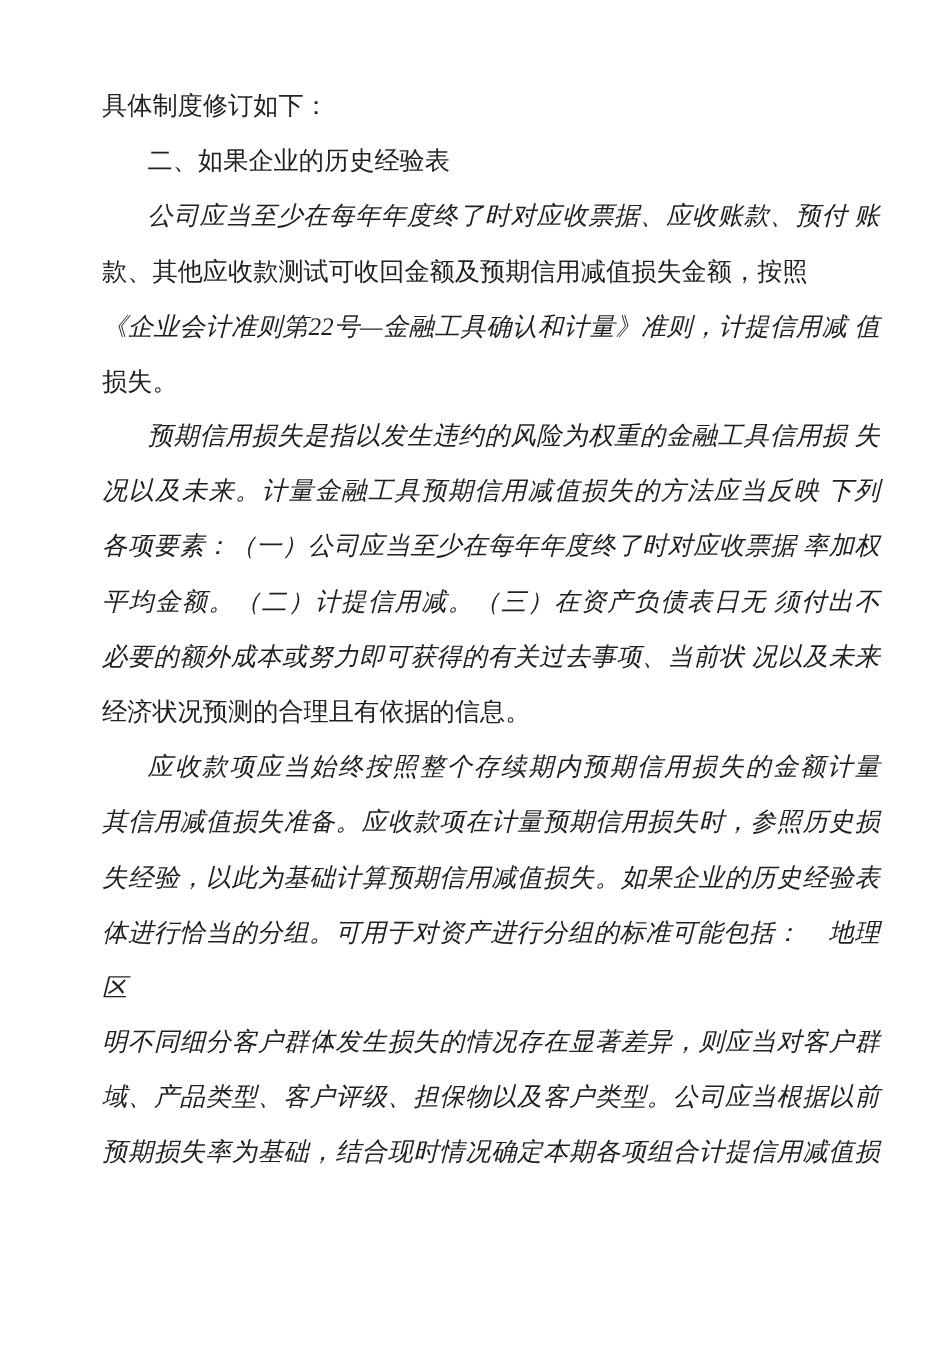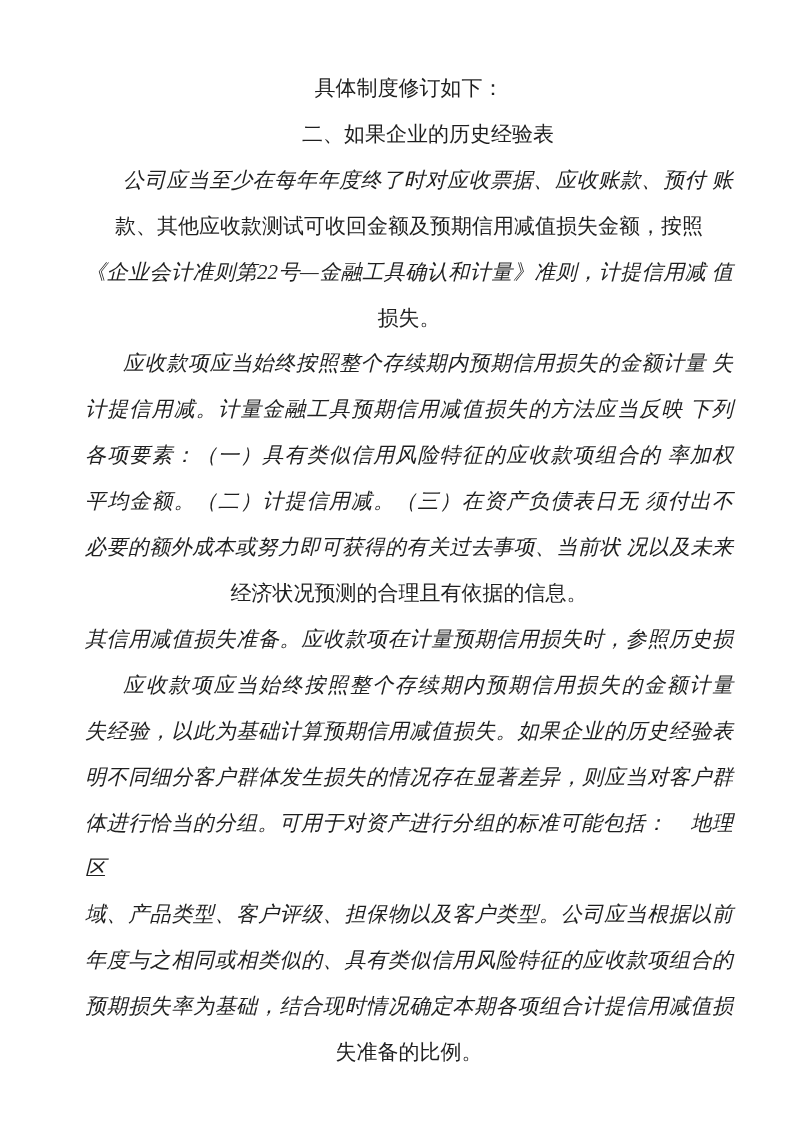--- a/index.html
+++ b/index.html
@@ -28,21 +28,21 @@
     top: 66px;
     width: 648px;
     color: #1f1f1f;
     font-size: 21px;
     line-height: 45.9px;
     letter-spacing: 0px;
   }
   .line {
     white-space: pre-wrap;
     min-height: 45.9px;
-    text-align: center;
+    text-align: left;
   }
   
   .in {
     text-indent: 38px;
   }
   
   .j {
     text-align: justify;
     text-align-last: justify;
     font-style: italic;
@@ -52,29 +52,27 @@
 <body>
 
 <div class="page">
   <div class="textblock">
     <div class="line">具体制度修订如下：</div>
     <div class="line in">二、如果企业的历史经验表</div>
     <div class="line in j">公司应当至少在每年年度终了时对应收票据、应收账款、预付 账</div>
     <div class="line">款、其他应收款测试可收回金额及预期信用减值损失金额，按照</div>
     <div class="line j">《企业会计准则第22号—金融工具确认和计量》准则，计提信用减 值</div>
     <div class="line">损失。</div>
-    <div class="line in j">应收款项应当始终按照整个存续期内预期信用损失的金额计量 失</div>
-    <div class="line j">计提信用减。计量金融工具预期信用减值损失的方法应当反映 下列</div>
-    <div class="line j">各项要素：（一）具有类似信用风险特征的应收款项组合的 率加权</div>
+    <div class="line in j">预期信用损失是指以发生违约的风险为权重的金融工具信用损 失</div>
+    <div class="line j">况以及未来。计量金融工具预期信用减值损失的方法应当反映 下列</div>
+    <div class="line j">各项要素：（一）公司应当至少在每年年度终了时对应收票据 率加权</div>
     <div class="line j">平均金额。（二）计提信用减。（三）在资产负债表日无 须付出不</div>
     <div class="line j">必要的额外成本或努力即可获得的有关过去事项、当前状 况以及未来</div>
     <div class="line">经济状况预测的合理且有依据的信息。</div>
+    <div class="line in j">应收款项应当始终按照整个存续期内预期信用损失的金额计量</div>
     <div class="line j">其信用减值损失准备。应收款项在计量预期信用损失时，参照历史损</div>
-    <div class="line in j">应收款项应当始终按照整个存续期内预期信用损失的金额计量</div>
     <div class="line j">失经验，以此为基础计算预期信用减值损失。如果企业的历史经验表</div>
+    <div class="line j">体进行恰当的分组。可用于对资产进行分组的标准可能包括：    地理区</div>
     <div class="line j">明不同细分客户群体发生损失的情况存在显著差异，则应当对客户群</div>
-    <div class="line j">体进行恰当的分组。可用于对资产进行分组的标准可能包括：    地理区</div>
     <div class="line j">域、产品类型、客户评级、担保物以及客户类型。公司应当根据以前</div>
-    <div class="line j">年度与之相同或相类似的、具有类似信用风险特征的应收款项组合的</div>
     <div class="line j">预期损失率为基础，结合现时情况确定本期各项组合计提信用减值损</div>
-    <div class="line">失准备的比例。</div>
   </div>
 </div>
 
 </body></html>

